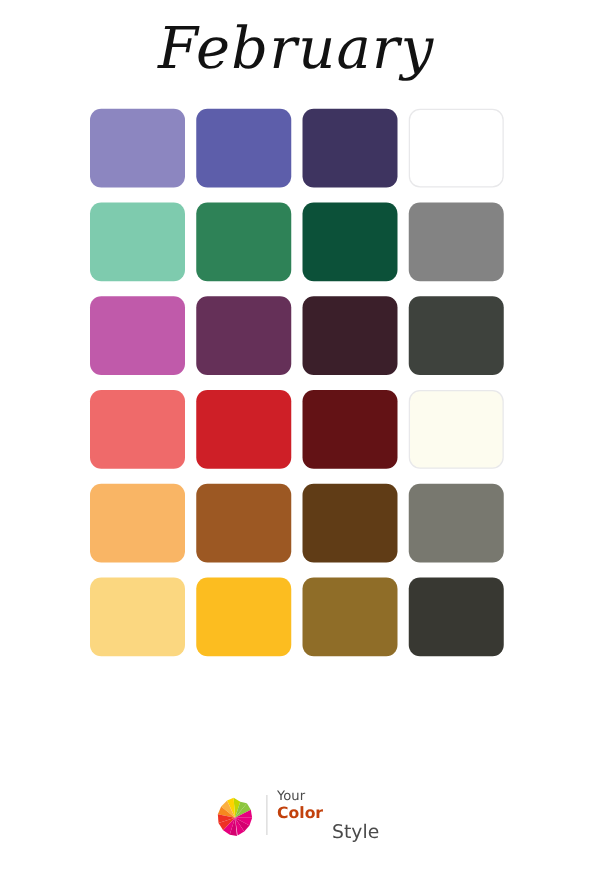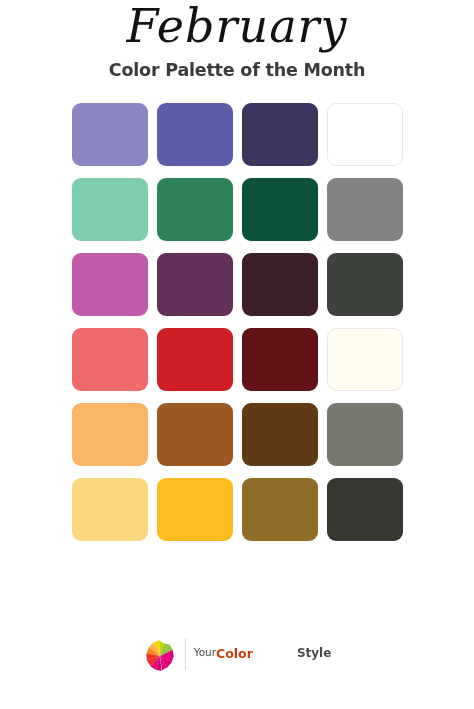--- a/index.html
+++ b/index.html
@@ -21,21 +21,21 @@
     box-sizing: border-box;
     display: flex;
     flex-direction: column;
     align-items: center;
   }
 
   
   .header {
     width: 100%;
     text-align: center;
-    padding-top: 2px;
+    padding-top: 14px;
   }
   .title-month {
     font-family: "DejaVu Serif", serif;
     font-style: italic;
     font-weight: 400;
     font-size: 46px;
     line-height: 1.08;
     color: #121212;
     letter-spacing: 1px;
     margin: 0;
@@ -88,37 +88,37 @@
     height: 38px;
     display: block;
   }
   .logo-divider {
     width: 1px;
     height: 32px;
     background: #d8d8d8;
   }
   .logo-text {
     display: flex;
+    flex-direction: column;
     justify-content: flex-end;
     line-height: 1.08;
     font-family: "DejaVu Sans", sans-serif;
     color: #4a4a4a;
   }
   .logo-line1 { font-size: 10.5px; font-weight: normal; }
   .logo-line2 { font-size: 12.5px; font-weight: bold; color: #c2410c; }
-  .logo-line3 { font-size: 12px; font-weight: bold; margin-left: 44px; }
+  .logo-line3 { font-size: 15px; font-weight: normal; margin-left: 44px; }
 </style>
 </head>
 <body>
 
 <div class="poster">
 
   <div class="header">
     <h1 class="title-month">February</h1>
-    <p class="title-sub">Color Palette of the Month</p>
   </div>
 
   <div class="palette" id="palette-grid">
       <div class="swatch" title="#8c86c0" style="background-color: rgb(140, 134, 192);"></div>
       <div class="swatch" title="#5d5eaa" style="background-color: rgb(93, 94, 170);"></div>
       <div class="swatch" title="#3e3460" style="background-color: rgb(62, 52, 96);"></div>
       <div class="swatch light-edge" title="#ffffff" style="background-color: rgb(255, 255, 255);"></div>
       <div class="swatch" title="#7ecbae" style="background-color: rgb(126, 203, 174);"></div>
       <div class="swatch" title="#2e8257" style="background-color: rgb(46, 130, 87);"></div>
       <div class="swatch" title="#0c5139" style="background-color: rgb(12, 81, 57);"></div>

